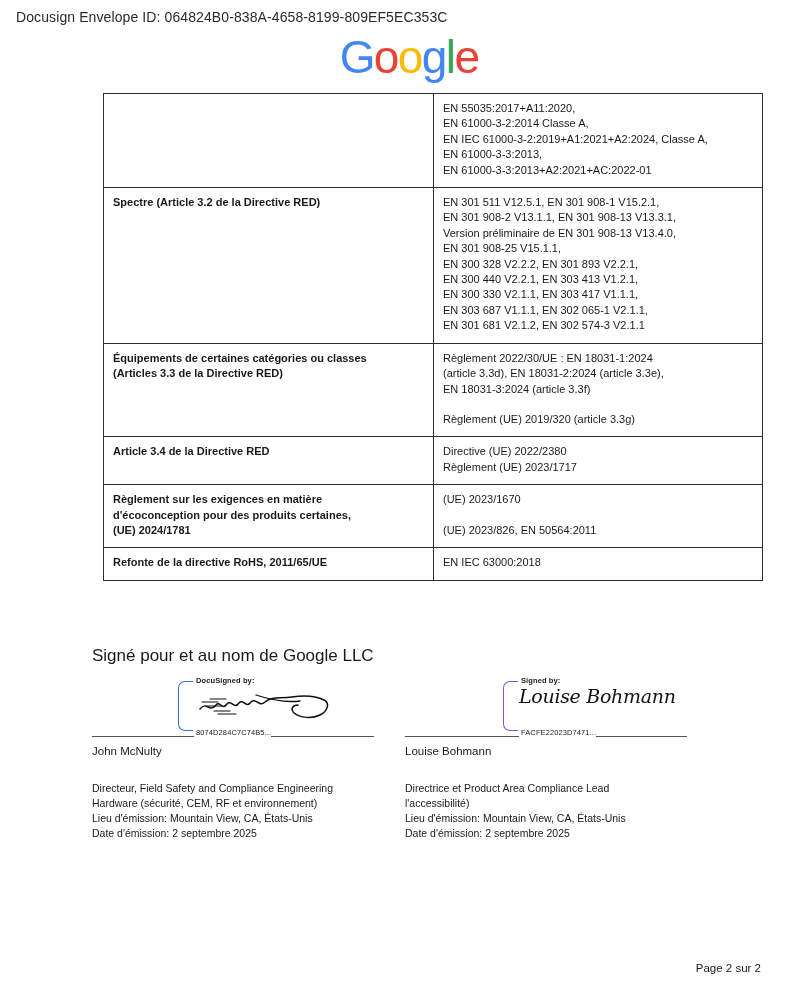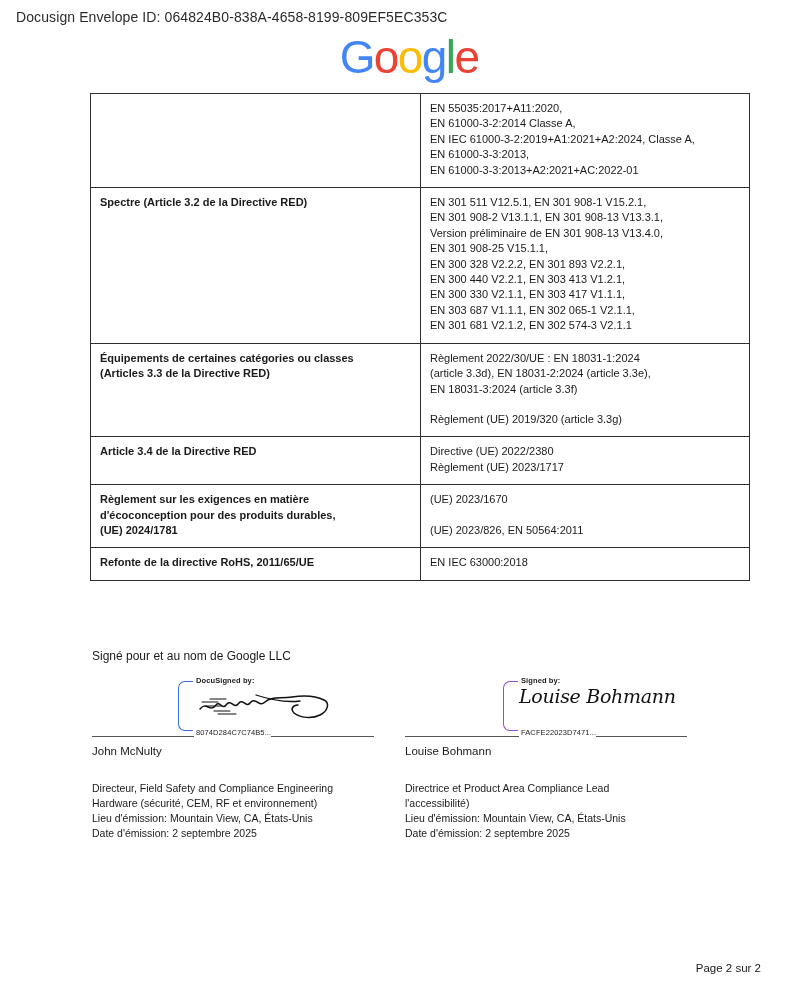--- a/index.html
+++ b/index.html
@@ -48,21 +48,21 @@
   .g1 { color: #4285F4; }
   .o1 { color: #EA4335; }
   .o2 { color: #FBBC05; }
   .g2 { color: #4285F4; }
   .l1 { color: #34A853; }
   .e1 { color: #EA4335; }
 
   
   .std-table {
     position: absolute;
-    left: 90px;
+    left: 103px;
     top: 93px;
     width: 621px;
     border-collapse: collapse;
     table-layout: fixed;
   }
   .std-table td {
     border: 1px solid #2e2e2e;
     vertical-align: top;
     padding: 7px 9px 9px 9px;
     font-size: 11px;
@@ -77,21 +77,21 @@
     font-weight: normal;
   }
   .cell-line { display: block; white-space: pre; }
   .cell-gap { display: block; height: 15px; }
 
   
   .signed-intro {
     position: absolute;
     left: 92px;
     top: 648px;
-    font-size: 12px;
+    font-size: 17px;
     line-height: 16px;
   }
   .sig-area {
     position: absolute;
     left: 92px;
     top: 676px;
     width: 625px;
   }
   .sig-col {
     position: absolute;
@@ -265,21 +265,21 @@
       </td>
       <td class="col-right">
         <span class="cell-line">Directive (UE) 2022/2380</span>
         <span class="cell-line">Règlement (UE) 2023/1717</span>
       </td>
     </tr>
 
     <tr>
       <td class="col-left">
         <span class="cell-line">Règlement sur les exigences en matière</span>
-        <span class="cell-line">d'écoconception pour des produits durables,</span>
+        <span class="cell-line">d'écoconception pour des produits certaines,</span>
         <span class="cell-line">(UE) 2024/1781</span>
       </td>
       <td class="col-right">
         <span class="cell-line">(UE) 2023/1670</span>
         <span class="cell-gap"></span>
         <span class="cell-line">(UE) 2023/826, EN 50564:2011</span>
       </td>
     </tr>
 
     <tr>

